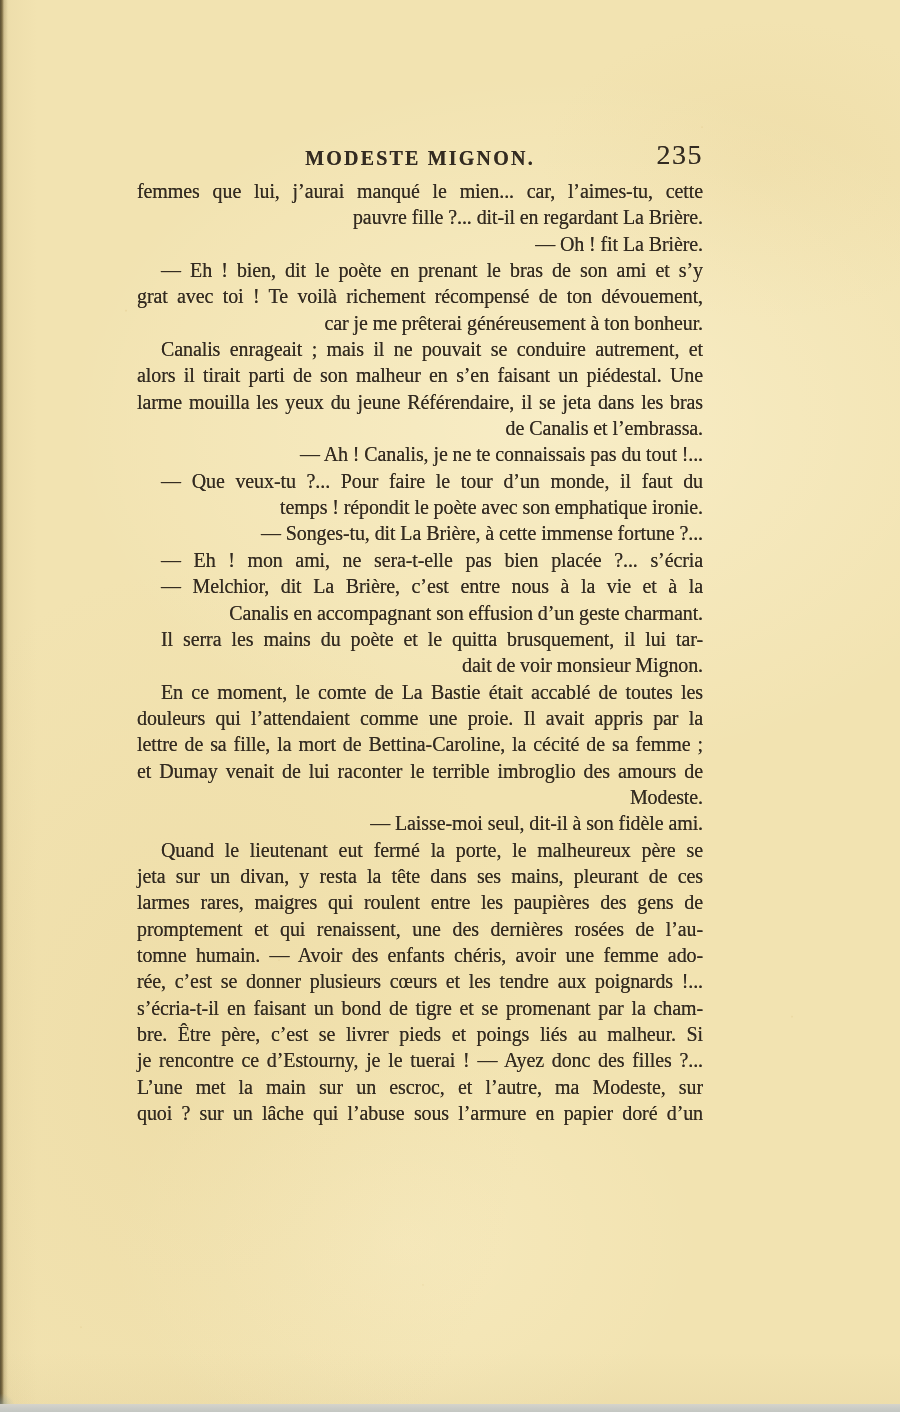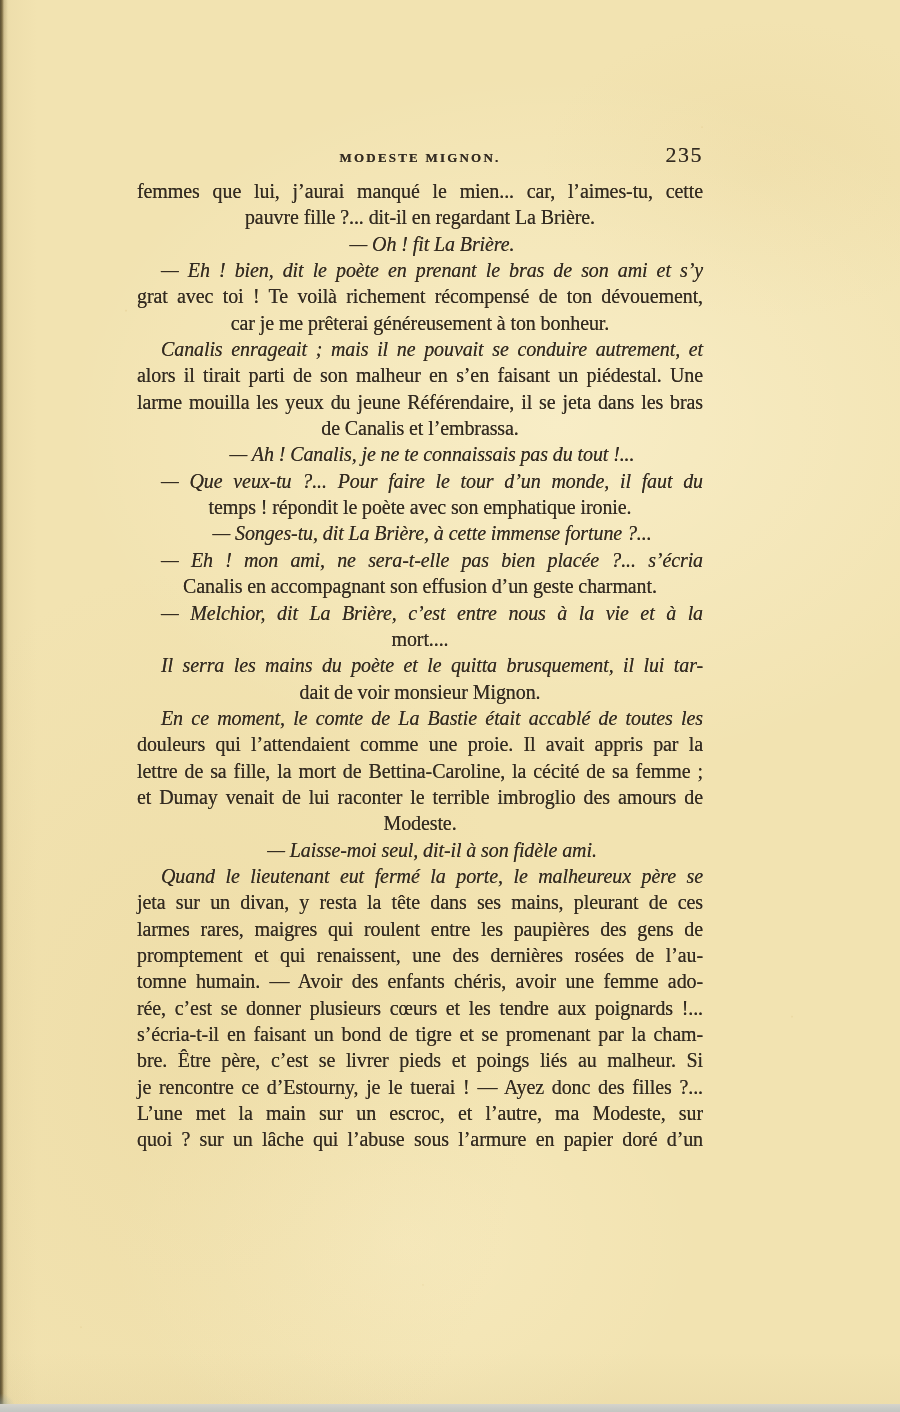--- a/index.html
+++ b/index.html
@@ -44,55 +44,54 @@
     width: 566px;
     height: 28px;
     line-height: 26px;
     color: var(--ink, #332b21);
   }
   .running-title {
     position: absolute;
     left: 0; right: 0;
     text-align: center;
     font-weight: bold;
-    font-size: 13px;
+    font-size: 20px;
     letter-spacing: 2.2px;
     text-shadow: 0 0 0.5px rgba(51,43,33,0.75);
   }
   .page-number {
     position: absolute;
     right: 0;
     top: -3px;
-    font-size: 22px;
+    font-size: 28px;
     letter-spacing: 1.5px;
     text-shadow: 0 0 0.5px rgba(51,43,33,0.6);
   }
   .text-block {
     position: absolute;
     left: 137px;
     top: 178px;
     width: 566px;
     color: var(--ink, #332b21);
     font-size: 20px;
     letter-spacing: -0.1px;
     text-shadow: 0 0 0.55px rgba(51,43,33,0.8);
   }
   .line {
     height: 26.35px;
     line-height: 26.35px;
     white-space: normal;
-    text-align: center;
+    text-align: right;
   }
   .line.fill {
     text-align: justify;
     text-align-last: justify;
   }
   .line.indent {
     text-indent: 24px;
-    font-style: italic;
   }
   .left-edge {
     position: absolute;
     left: 0; top: 0; bottom: 0;
     width: 8px;
     background: linear-gradient(90deg, #41371f 0px, #6b5a33 2px, rgba(107,90,51,0.25) 4px, rgba(107,90,51,0) 8px);
     opacity: 0.85;
   }
   .bottom-edge {
     position: absolute;
@@ -127,23 +126,22 @@
       <div class="line">car je me prêterai généreusement à ton bonheur.</div>
       <div class="line indent fill">Canalis enrageait ; mais il ne pouvait se conduire autrement, et</div>
       <div class="line fill">alors il tirait parti de son malheur en s’en faisant un piédestal. Une</div>
       <div class="line fill">larme mouilla les yeux du jeune Référendaire, il se jeta dans les bras</div>
       <div class="line">de Canalis et l’embrassa.</div>
       <div class="line indent">— Ah ! Canalis, je ne te connaissais pas du tout !...</div>
       <div class="line indent fill">— Que veux-tu ?... Pour faire le tour d’un monde, il faut du</div>
       <div class="line">temps ! répondit le poète avec son emphatique ironie.</div>
       <div class="line indent">— Songes-tu, dit La Brière, à cette immense fortune ?...</div>
       <div class="line indent fill">— Eh ! mon ami, ne sera-t-elle pas bien placée ?... s’écria</div>
+      <div class="line indent fill">— Melchior, dit La Brière, c’est entre nous à la vie et à la</div>
       <div class="line">Canalis en accompagnant son effusion d’un geste charmant.</div>
-      <div class="line indent fill">— Melchior, dit La Brière, c’est entre nous à la vie et à la</div>
-      <div class="line">mort....</div>
       <div class="line indent fill">Il serra les mains du poète et le quitta brusquement, il lui tar-</div>
       <div class="line">dait de voir monsieur Mignon.</div>
       <div class="line indent fill">En ce moment, le comte de La Bastie était accablé de toutes les</div>
       <div class="line fill">douleurs qui l’attendaient comme une proie. Il avait appris par la</div>
       <div class="line fill">lettre de sa fille, la mort de Bettina-Caroline, la cécité de sa femme ;</div>
       <div class="line fill">et Dumay venait de lui raconter le terrible imbroglio des amours de</div>
       <div class="line">Modeste.</div>
       <div class="line indent">— Laisse-moi seul, dit-il à son fidèle ami.</div>
       <div class="line indent fill">Quand le lieutenant eut fermé la porte, le malheureux père se</div>
       <div class="line fill">jeta sur un divan, y resta la tête dans ses mains, pleurant de ces</div>

